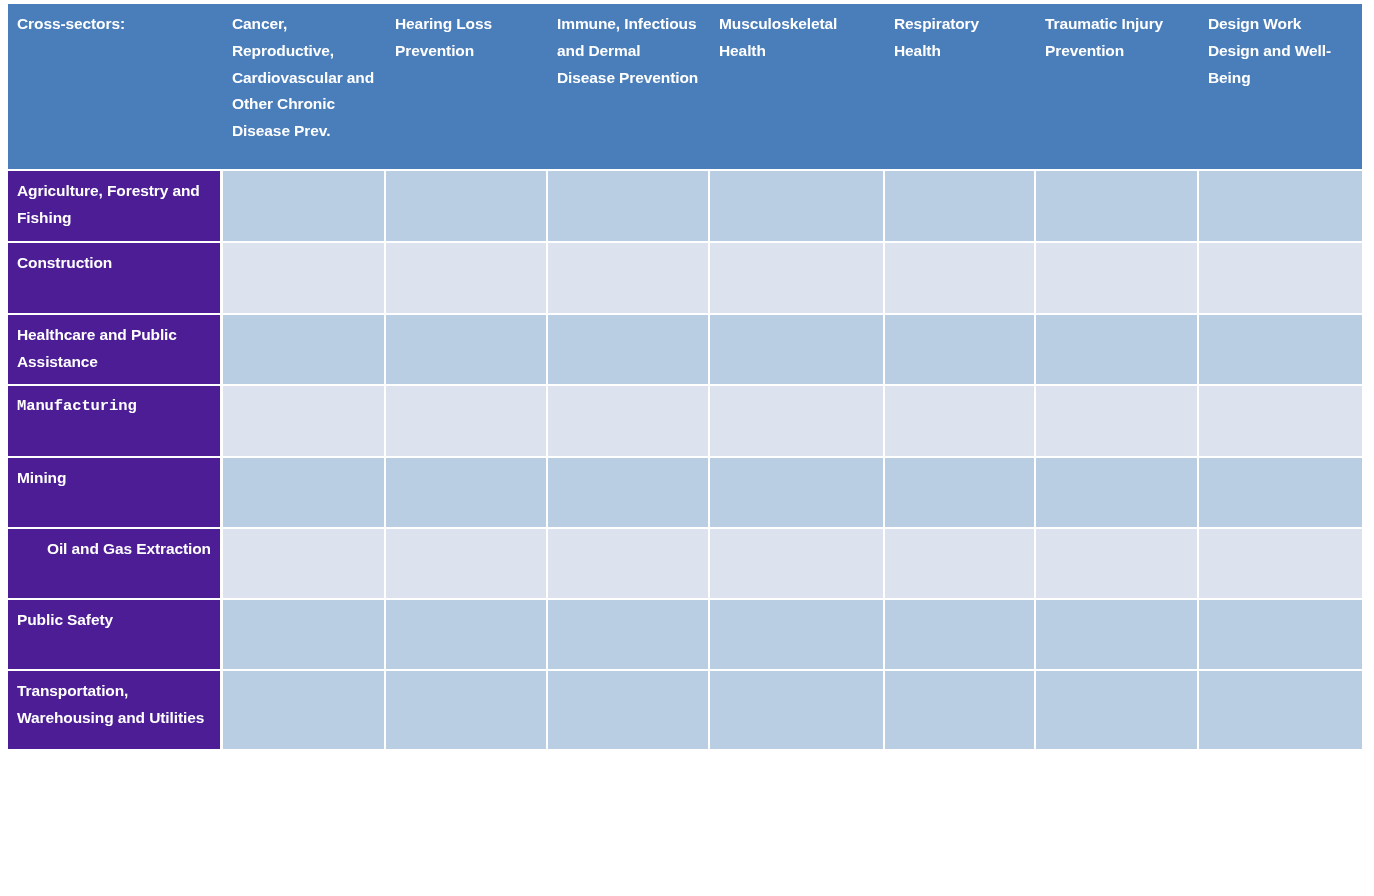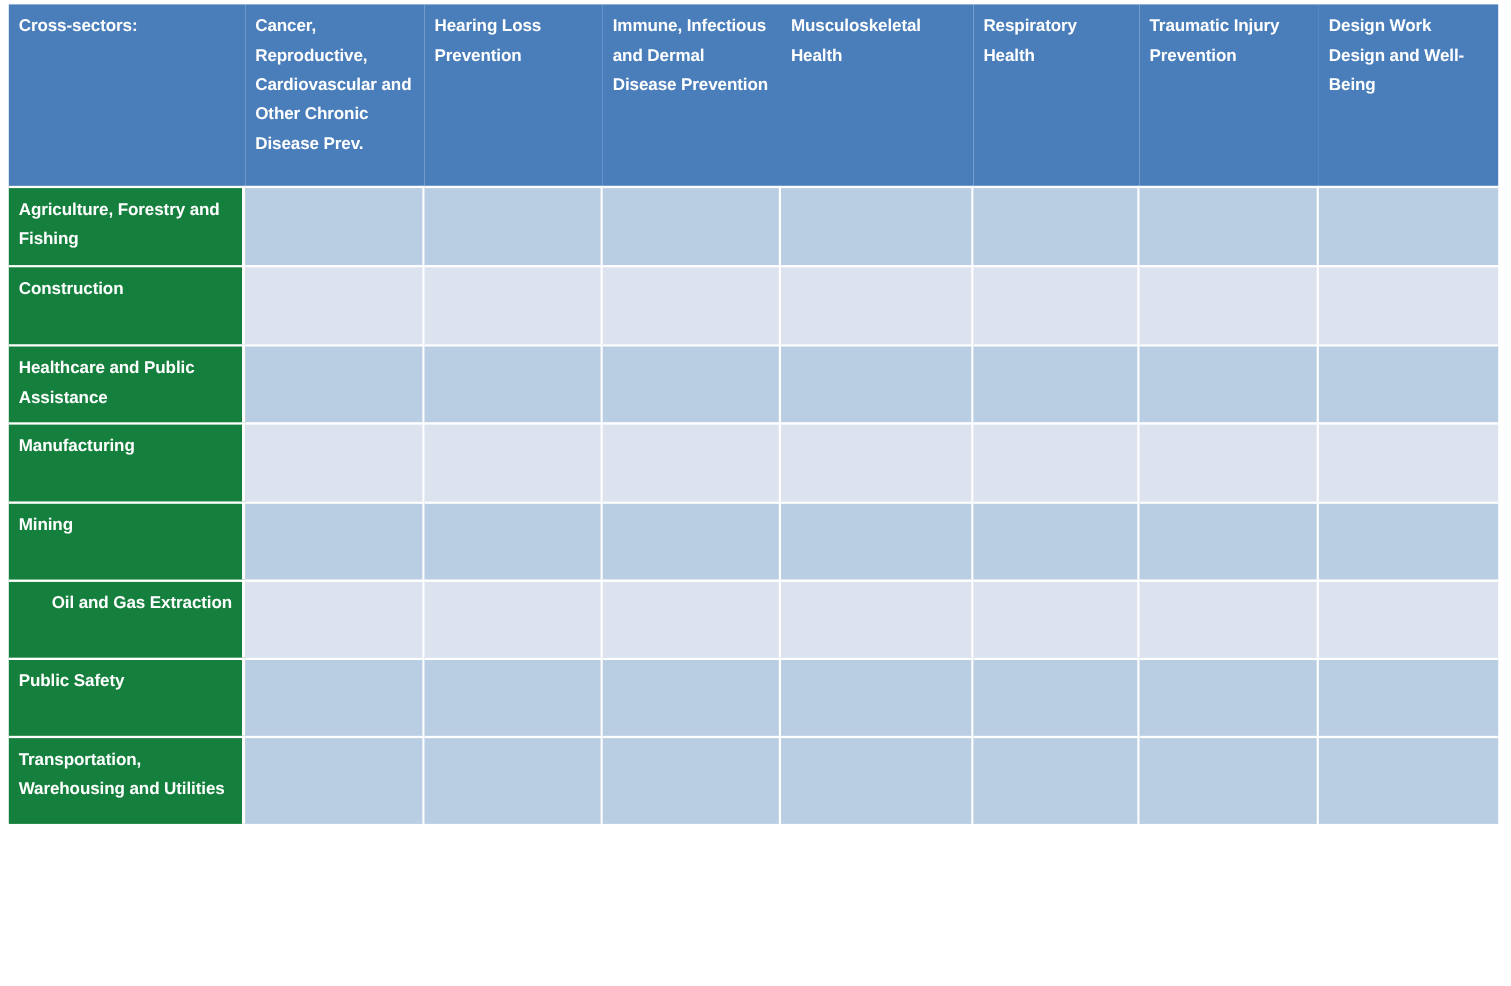--- a/index.html
+++ b/index.html
@@ -43,21 +43,21 @@
     height: 165px;
     border: 0;
     margin-left: 16px;
   }
   .hdr-corner {
     background: #4a7ebb;
     color: #ffffff;
   }
   
   .row-label {
-    background: #15803d;
+    background: #4c1d95;
     color: #ffffff;
     border-top: 2px solid #ffffff;
     border-right: 3px solid #ffffff;
   }
   
   .cell {
     border-top: 2px solid #ffffff;
     border-right: 2px solid #ffffff;
   }
   .cell.last-col {
@@ -73,21 +73,21 @@
   col.c3 { width: 162px; }
   col.c4 { width: 175px; }
   col.c5 { width: 151px; }
   col.c6 { width: 163px; }
   col.c7 { width: 163px; }
 
   
   tr.r-h1 .cell, tr.r-h1 .row-label { height: 72px; }
   tr.r-h2 .cell, tr.r-h2 .row-label { height: 72px; }
   tr.r-h3 .cell, tr.r-h3 .row-label { height: 71px; }
-  tr.r-h4 .cell, tr.r-h4 .row-label { height: 72px; }
+  tr.r-h4 .cell, tr.r-h4 .row-label { height: 72px; font-family: Liberation Mono, monospace; }
   tr.r-h5 .cell, tr.r-h5 .row-label { height: 71px; }
   tr.r-h6 .cell, tr.r-h6 .row-label { height: 71px; text-align: right; }
   tr.r-h7 .cell, tr.r-h7 .row-label { height: 71px; }
   tr.r-h8 .cell, tr.r-h8 .row-label { height: 71px; }
   tr.r-h9 .cell, tr.r-h9 .row-label { height: 80px; }
   tr.r-h10 .cell, tr.r-h10 .row-label { height: 68px; }
 </style>
 </head>
 <body>
 

